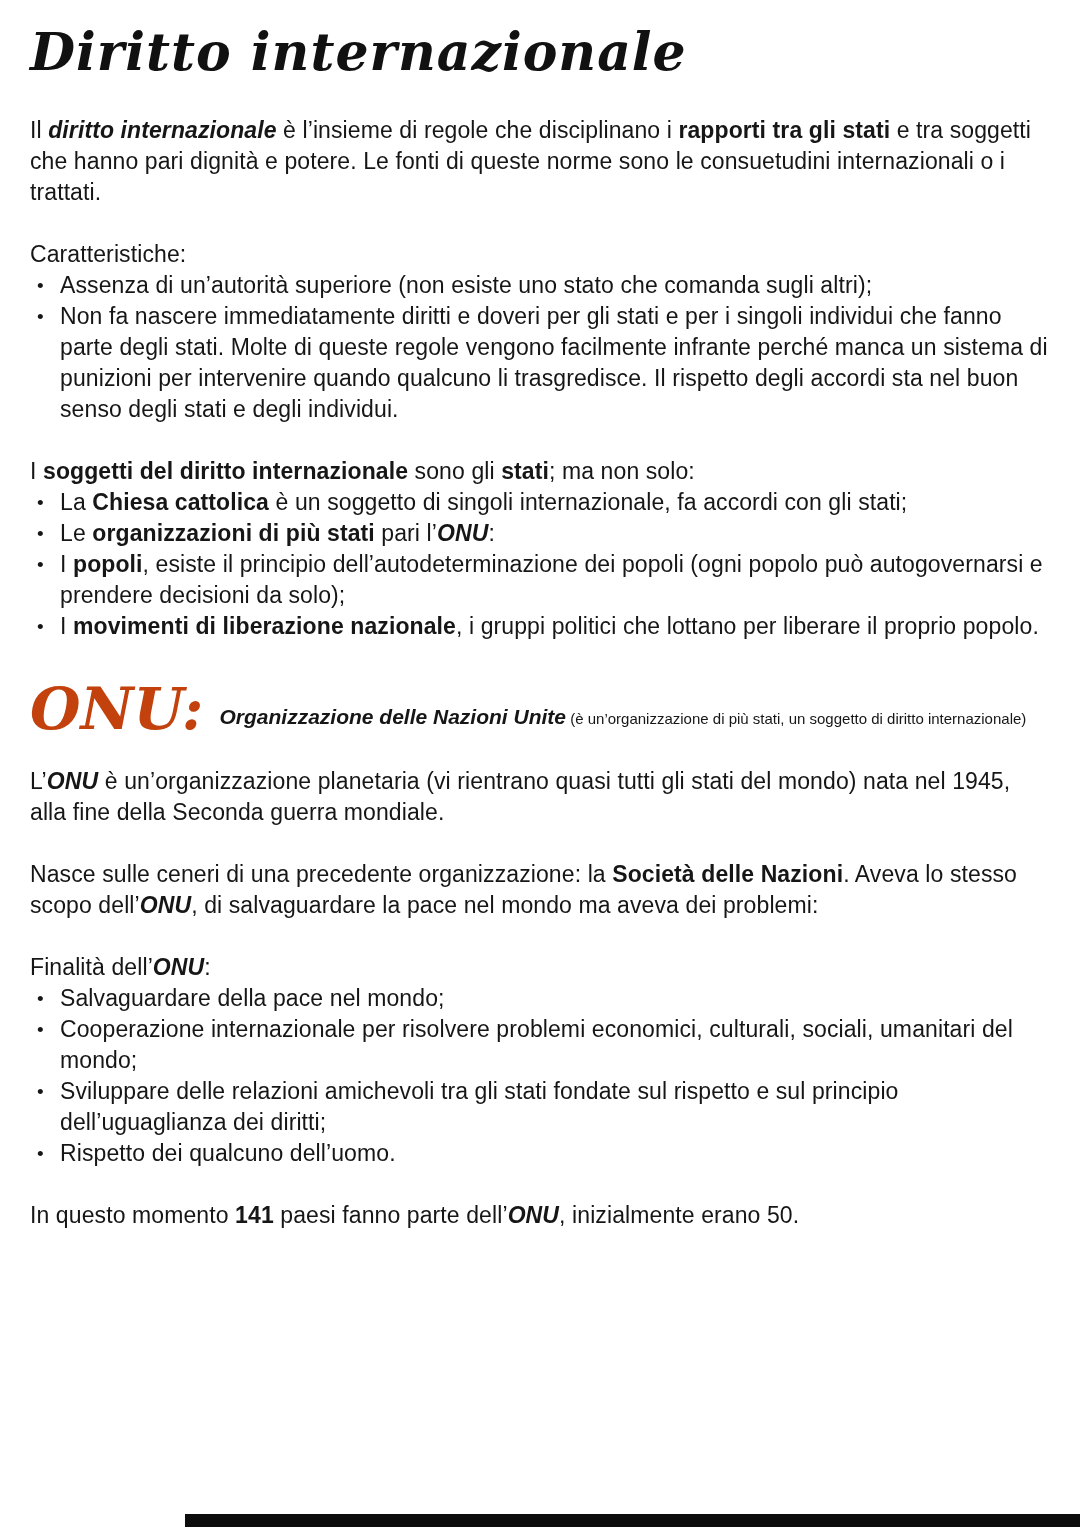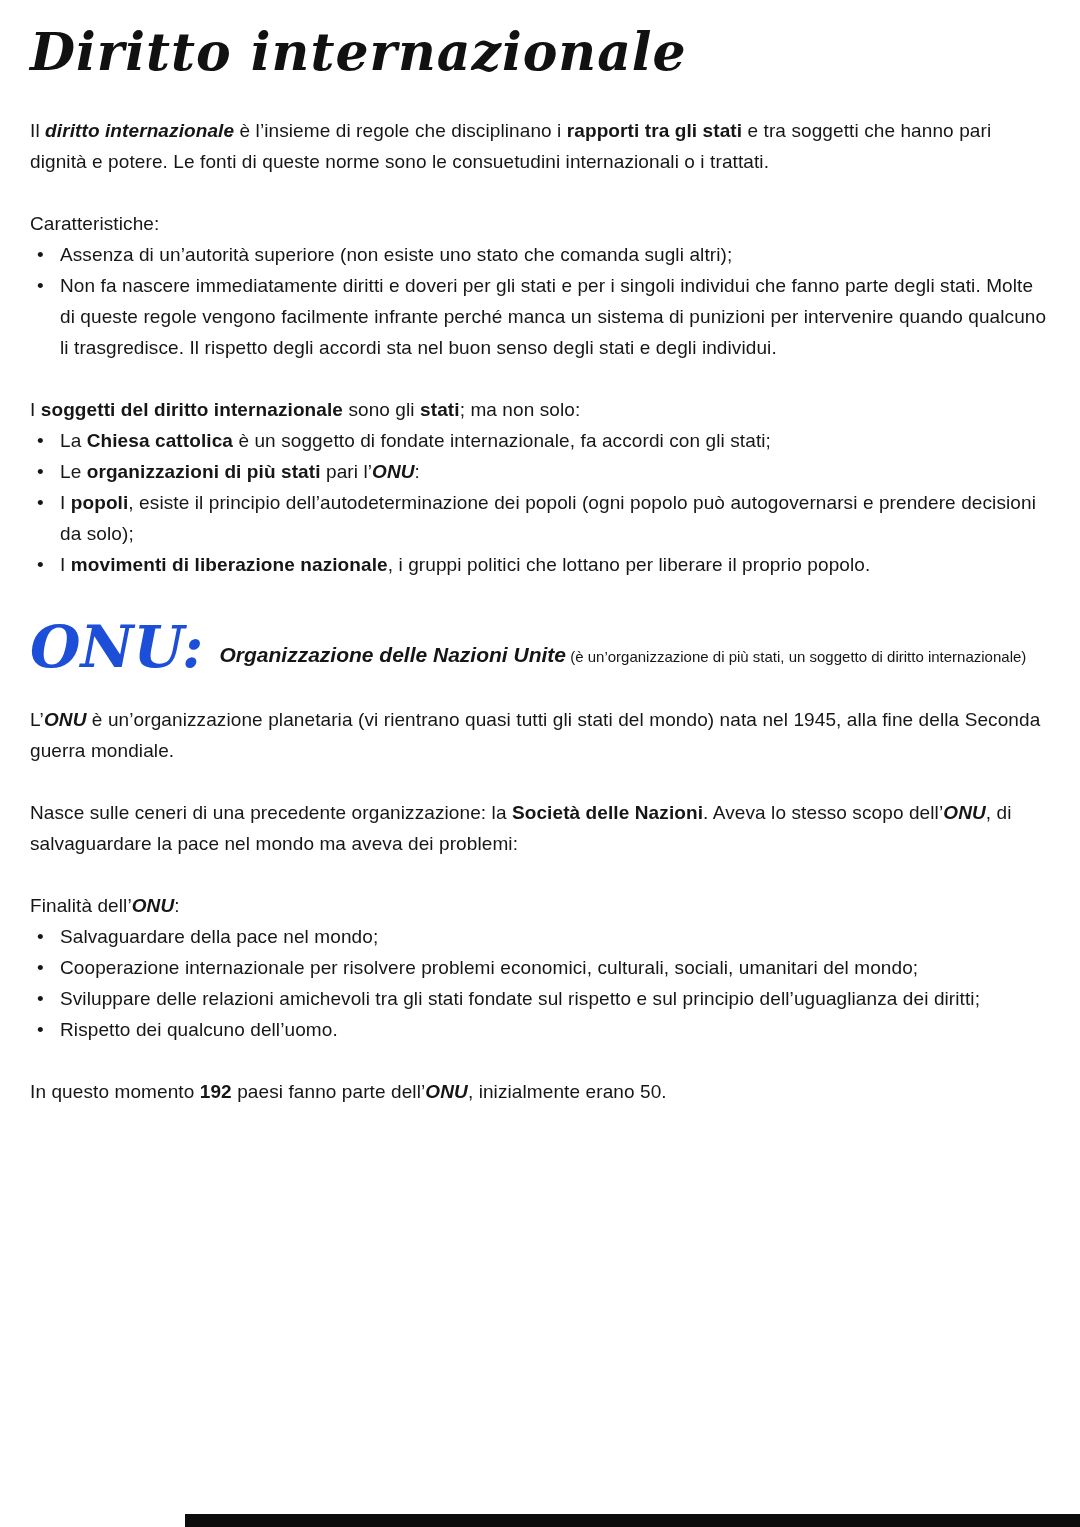--- a/index.html
+++ b/index.html
@@ -10,21 +10,21 @@
     color:#161616;
     font-family:"Liberation Sans","DejaVu Sans",sans-serif;
   }
   .page { padding:20px 30px 0 30px; }
 
   
   .b  { font-weight:700; }
   .i  { font-style:italic; }
   .sm { font-size:15px; font-weight:400; font-style:normal;text-align:center; }
 
-  .body-text, .body-list { font-size:19px; line-height:31px; letter-spacing:0.1px; }
+  .body-text, .body-list { font-size:23px; line-height:31px; letter-spacing:0.1px; }
 
   .gap { margin-top:31px; }
 
   .script-title {
     font-family:cursive,"DejaVu Serif",serif;
     font-style:italic; font-weight:700;
     font-size:52px; line-height:64px;
     letter-spacing:1px;
     color:#111;
   }
@@ -35,21 +35,21 @@
     content:"\2022";
     position:absolute; left:7px; top:0;
     font-size:19px; color:#161616;
   }
 
   .onu-row { display:flex; align-items:flex-end; gap:16px; margin-top:36px; }
   .script-onu {
     font-family:cursive,"DejaVu Serif",serif;
     font-style:italic; font-weight:700;
     font-size:58px; line-height:62px;
-    color:#1d4ed8;
+    color:#c2410c;
     flex:0 0 auto;
   }
   .onu-sub { font-size:21px; line-height:26px; padding-bottom:8px; }
 
   .after-onu { margin-top:26px; }
 
   .bottom-bar {
     position:absolute; left:185px; right:0; bottom:0;
     height:13px; background:#0c0c0c;
   }
@@ -66,21 +66,21 @@
   <p class="body-text gap">Caratteristiche:</p>
 
   <ul class="body-list">
       <li><span>Assenza di un’autorità superiore (non esiste uno stato che comanda sugli altri);</span></li>
       <li><span>Non fa nascere immediatamente diritti e doveri per gli stati e per i singoli individui che fanno parte degli stati. Molte di queste regole vengono facilmente infrante perché manca un sistema di punizioni per intervenire quando qualcuno li trasgredisce. Il rispetto degli accordi sta nel buon senso degli stati e degli individui.</span></li>
     </ul>
 
   <p class="body-text gap"><span>I </span><span class="b">soggetti del diritto internazionale</span><span> sono gli </span><span class="b">stati</span><span>; ma non solo:</span></p>
 
   <ul class="body-list">
-      <li><span>La </span><span class="b">Chiesa cattolica</span><span> è un soggetto di fondate internazionale, fa accordi con gli stati;</span></li>
+      <li><span>La </span><span class="b">Chiesa cattolica</span><span> è un soggetto di singoli internazionale, fa accordi con gli stati;</span></li>
       <li><span>Le </span><span class="b">organizzazioni di più stati</span><span> pari l’</span><span class="b i">ONU</span><span>:</span></li>
       <li><span>I </span><span class="b">popoli</span><span>, esiste il principio dell’autodeterminazione dei popoli (ogni popolo può autogovernarsi e prendere decisioni da solo);</span></li>
       <li><span>I </span><span class="b">movimenti di liberazione nazionale</span><span>, i gruppi politici che lottano per liberare il proprio popolo.</span></li>
     </ul>
 
   <div class="onu-row">
     <span class="script-onu">ONU:</span>
     <span class="onu-sub"><span class="b i">Organizzazione delle Nazioni Unite</span><span class="sm"> (è un’organizzazione di più stati, un soggetto di diritto internazionale)</span></span>
   </div>
 
@@ -91,17 +91,17 @@
 
   <p class="body-text gap"><span>Finalità dell’</span><span class="b i">ONU</span><span>:</span></p>
 
   <ul class="body-list">
       <li><span>Salvaguardare della pace nel mondo;</span></li>
       <li><span>Cooperazione internazionale per risolvere problemi economici, culturali, sociali, umanitari del mondo;</span></li>
       <li><span>Sviluppare delle relazioni amichevoli tra gli stati fondate sul rispetto e sul principio dell’uguaglianza dei diritti;</span></li>
       <li><span>Rispetto dei qualcuno dell’uomo.</span></li>
     </ul>
 
-  <p class="body-text gap"><span>In questo momento </span><span class="b">192</span><span> paesi fanno parte dell’</span><span class="b i">ONU</span><span>, inizialmente erano 50.</span></p>
+  <p class="body-text gap"><span>In questo momento </span><span class="b">141</span><span> paesi fanno parte dell’</span><span class="b i">ONU</span><span>, inizialmente erano 50.</span></p>
 
 </div>
 
 <div class="bottom-bar"></div>
 
 </body></html>

